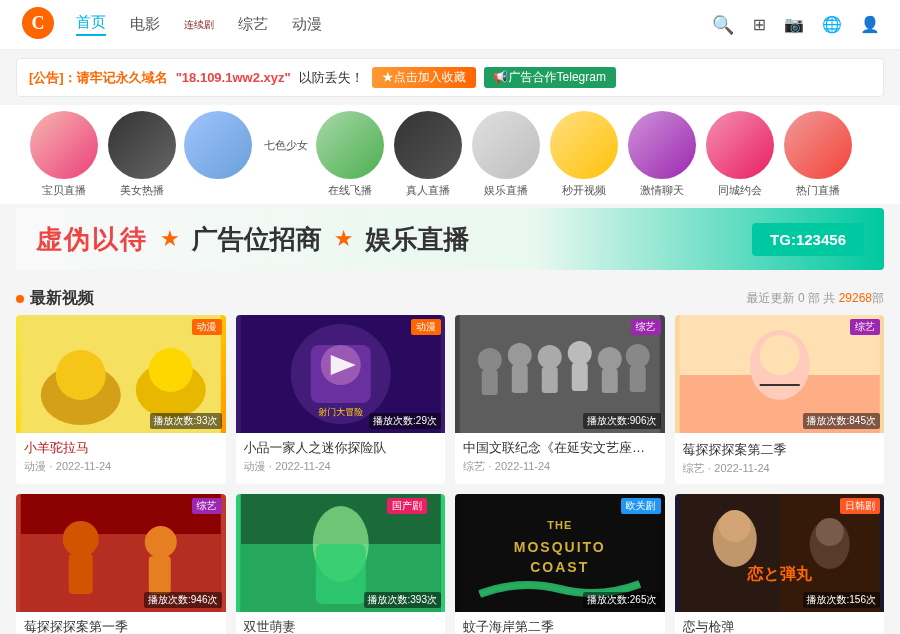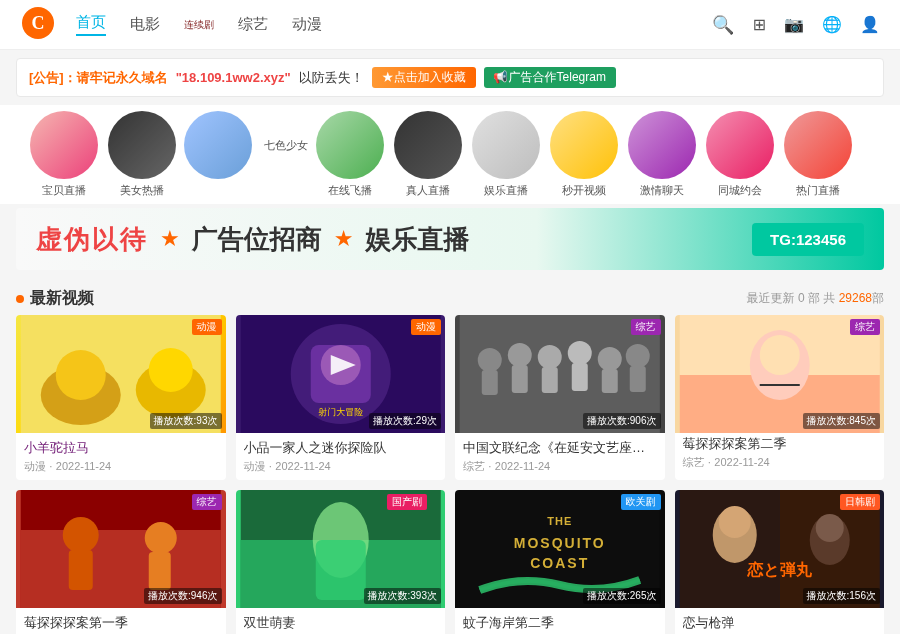--- a/index.html
+++ b/index.html
@@ -112,21 +112,21 @@
         <rect width="200" height="118" fill="#f5e060"></rect>
         <ellipse cx="60" cy="80" rx="40" ry="30" fill="#d4a017"></ellipse>
         <ellipse cx="60" cy="60" rx="25" ry="25" fill="#f5c518"></ellipse>
         <ellipse cx="150" cy="75" rx="35" ry="28" fill="#e8b800"></ellipse>
         <ellipse cx="150" cy="55" rx="22" ry="22" fill="#ffd700"></ellipse>
       </svg>
       <span style="position:absolute;top:4px;right:4px;background:#f60;color:#fff;font-size:10px;padding:1px 5px;border-radius:2px;">动漫</span>
       <span style="position:absolute;bottom:4px;right:4px;color:#fff;font-size:10px;background:rgba(0,0,0,0.5);padding:1px 4px;border-radius:2px;">播放次数:93次</span>
     </div>
     <div style="padding:6px 8px;">
-      <div style="font-size:13px;color:#701a75;font-weight:500;overflow:hidden;text-overflow:ellipsis;white-space:nowrap;">小羊驼拉马</div>
+      <div style="font-size:13px;color:#b91c1c;font-weight:500;overflow:hidden;text-overflow:ellipsis;white-space:nowrap;">小羊驼拉马</div>
       <div style="font-size:11px;color:#999;margin-top:2px;">动漫 · 2022-11-24</div>
     </div>
   </div>
 
   <div style="background:#fff; border-radius:4px; overflow:hidden; cursor:pointer;">
     <div style="position:relative; width:100%; height:118px; overflow:hidden; background:#3a1a6e;">
       <svg width="100%" height="118" viewBox="0 0 200 118">
         <rect width="200" height="118" fill="#2a0a5e"></rect>
         <circle cx="100" cy="59" r="50" fill="#4a2080" opacity="0.8"></circle>
         <rect x="70" y="30" width="60" height="58" rx="8" fill="#6a30a0"></rect>
@@ -177,21 +177,21 @@
         <rect width="200" height="118" fill="#ffe0b2"></rect>
         <rect x="0" y="60" width="200" height="58" fill="#ff8a65" opacity="0.6"></rect>
 
         <ellipse cx="100" cy="50" rx="30" ry="35" fill="#ffccbc"></ellipse>
         <ellipse cx="100" cy="40" rx="20" ry="20" fill="#ffe0b2"></ellipse>
         <line x1="80" y1="70" x2="120" y2="70" stroke="#333" stroke-width="2"></line>
       </svg>
       <span style="position:absolute;top:4px;right:4px;background:#9c27b0;color:#fff;font-size:10px;padding:1px 5px;border-radius:2px;">综艺</span>
       <span style="position:absolute;bottom:4px;right:4px;color:#fff;font-size:10px;background:rgba(0,0,0,0.5);padding:1px 4px;border-radius:2px;">播放次数:845次</span>
     </div>
-    <div style="padding:2px 8px;">
+    <div style="padding:8px 8px;">
       <div style="font-size:13px;color:#333;font-weight:500;overflow:hidden;text-overflow:ellipsis;white-space:nowrap;">莓探探探案第二季</div>
       <div style="font-size:11px;color:#999;margin-top:2px;">综艺 · 2022-11-24</div>
     </div>
   </div>
 </div>
 
 <div style="display:grid; grid-template-columns:repeat(4,1fr); gap:10px; padding:0 16px 16px;">
 
   <div style="background:#fff; border-radius:4px; overflow:hidden; cursor:pointer;">
     <div style="position:relative; width:100%; height:118px; overflow:hidden; background:#c0392b;">

